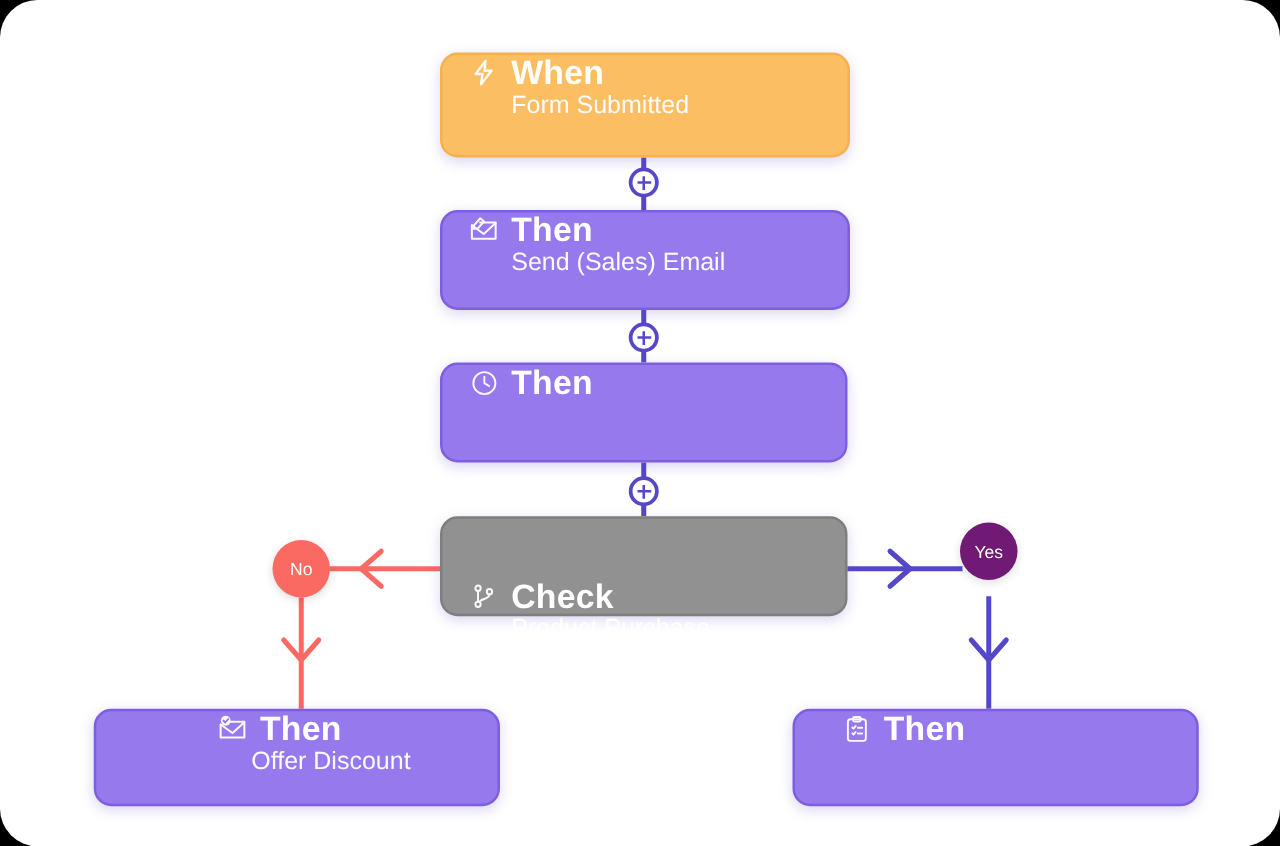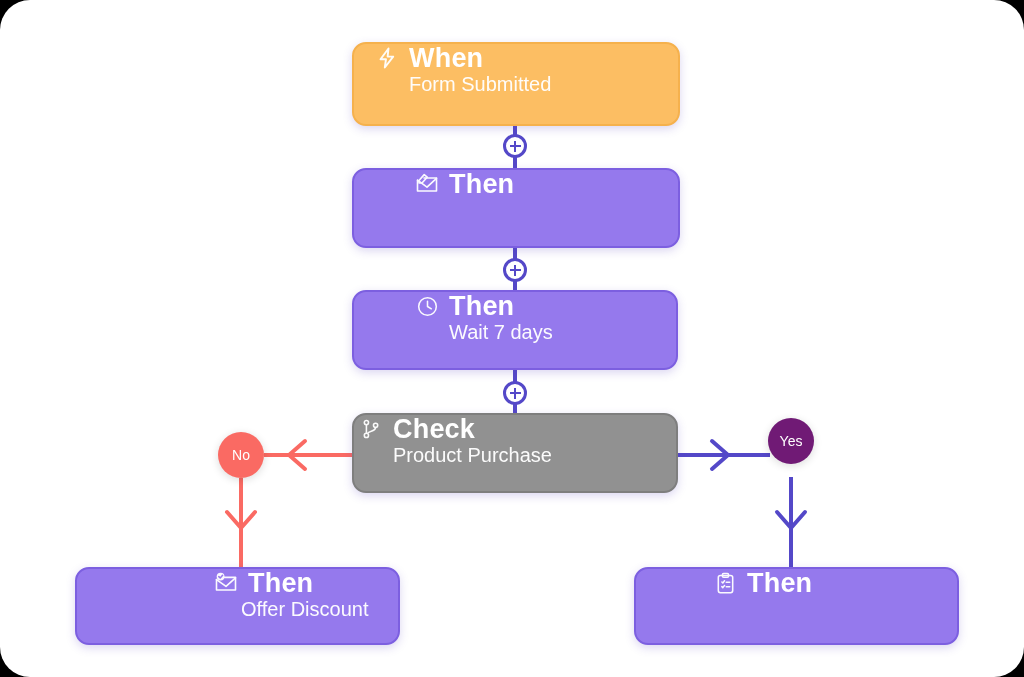--- a/index.html
+++ b/index.html
@@ -34,21 +34,21 @@
     box-sizing: border-box;
     border-radius: 14px;
     display: flex;
     flex-direction: column;
     justify-content: flex-start;
     padding: 0 0 0 0;
     box-shadow: 0 3px 10px rgba(90,70,190,0.22);
     z-index: 3;
   }
   .node.orange { background: #FCBE63; border: 2px solid #F5B14D; }
-  .node.purple { background: #9579ED; border: 2px solid #7C5FE0; padding-left: 40px; }
+  .node.purple { background: #9579ED; border: 2px solid #7C5FE0; }
   .node.gray   { background: #919191; border: 2px solid #7e7e7e; }
 
   .node-head {
     display: flex;
     align-items: center;
     gap: 9px;
   }
   .node-icon {
     width: 26px;
     height: 26px;
@@ -80,21 +80,21 @@
   .n-when  { left: 352px; top: 42px;  width: 328px; height: 84px; }
   .n-send  { left: 352px; top: 168px; width: 328px; height: 80px; }
   .n-wait  { left: 352px; top: 290px; width: 326px; height: 80px; }
   .n-check { left: 352px; top: 413px; width: 326px; height: 80px; }
   .n-disc  { left: 75px;  top: 567px; width: 325px; height: 78px; }
   .n-apply { left: 634px; top: 567px; width: 325px; height: 78px; }
 
   .n-when  .inner { padding-left: 20px; }
   .n-send  .inner { padding-left: 20px; }
   .n-wait  .inner { padding-left: 20px; }
-  .n-check .inner { padding-left: 4px; }
+  .n-check .inner { padding-left: 20px; margin-top: 48px; }
   .n-disc  .inner { padding-left: 96px; }
   .n-apply .inner { padding-left: 36px; }
 
   .inner { display: flex; flex-direction: column; }
   .node-sub-row { padding-left: 35px; margin-top: 1px; }
   .n-disc  .node-sub-row { padding-left: 28px; }
   .n-apply .node-sub-row { padding-left: 30px; }
 
   
   .plus {
@@ -185,36 +185,36 @@
       <div class="node-head">
         <span class="node-icon">
           <svg width="24" height="24" viewBox="0 0 24 24" fill="none" stroke="currentColor" stroke-width="1.6" stroke-linejoin="round" stroke-linecap="round">
             <path d="M2.5 8.2 V19 H21.5 V6 H9"></path>
             <path d="M2.5 8.2 L12 15.2 L21.5 6.4"></path>
             <path d="M4 8.5 L9.2 2.6 L12.2 5.2 L7 11 H4 Z"></path>
           </svg>
         </span>
         <span class="node-title">Then</span>
       </div>
+      <div class="node-sub-row">
+        <span class="node-sub">Send (Sales) Email</span>
+      </div>
     </div>
   </div>
 
   <div class="node purple n-wait">
     <div class="inner">
       <div class="node-head">
         <span class="node-icon">
           <svg width="23" height="23" viewBox="0 0 24 24" fill="none" stroke="currentColor" stroke-width="1.6" stroke-linecap="round" stroke-linejoin="round">
             <circle cx="12" cy="12" r="9.2"></circle>
             <path d="M12 6.6 V12 L16 14.4"></path>
           </svg>
         </span>
         <span class="node-title">Then</span>
-      </div>
-      <div class="node-sub-row">
-        <span class="node-sub">Wait 7 days</span>
       </div>
     </div>
   </div>
 
   <div class="node gray n-check">
     <div class="inner">
       <div class="node-head">
         <span class="node-icon">
           <svg width="22" height="22" viewBox="0 0 24 24" fill="none" stroke="currentColor" stroke-width="1.7" stroke-linecap="round" stroke-linejoin="round">
             <circle cx="7" cy="19" r="2.3"></circle>

